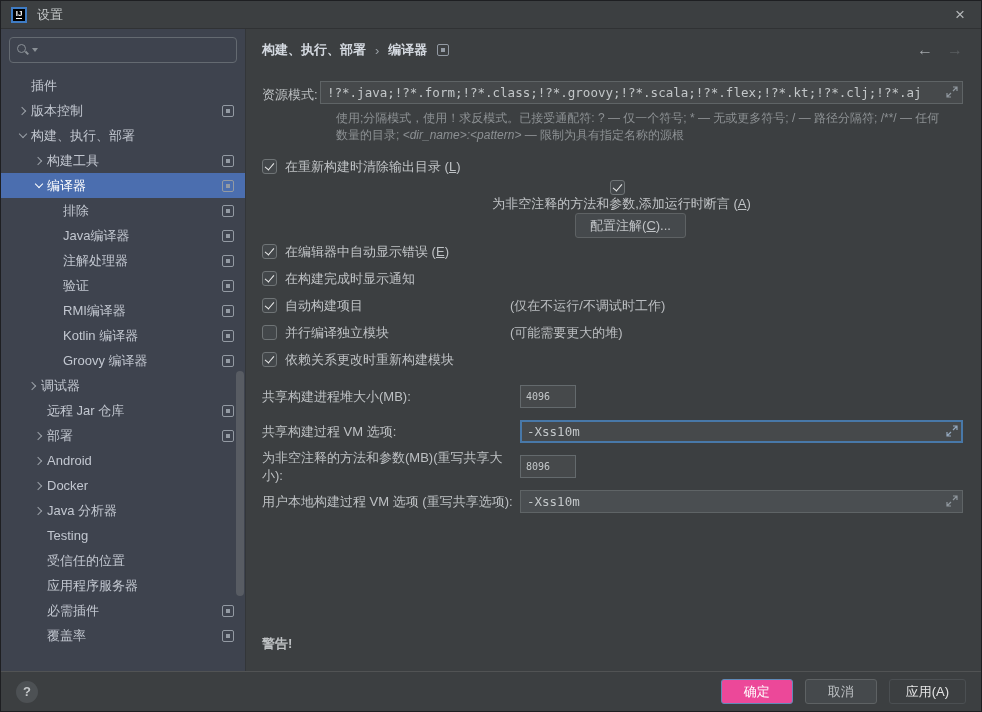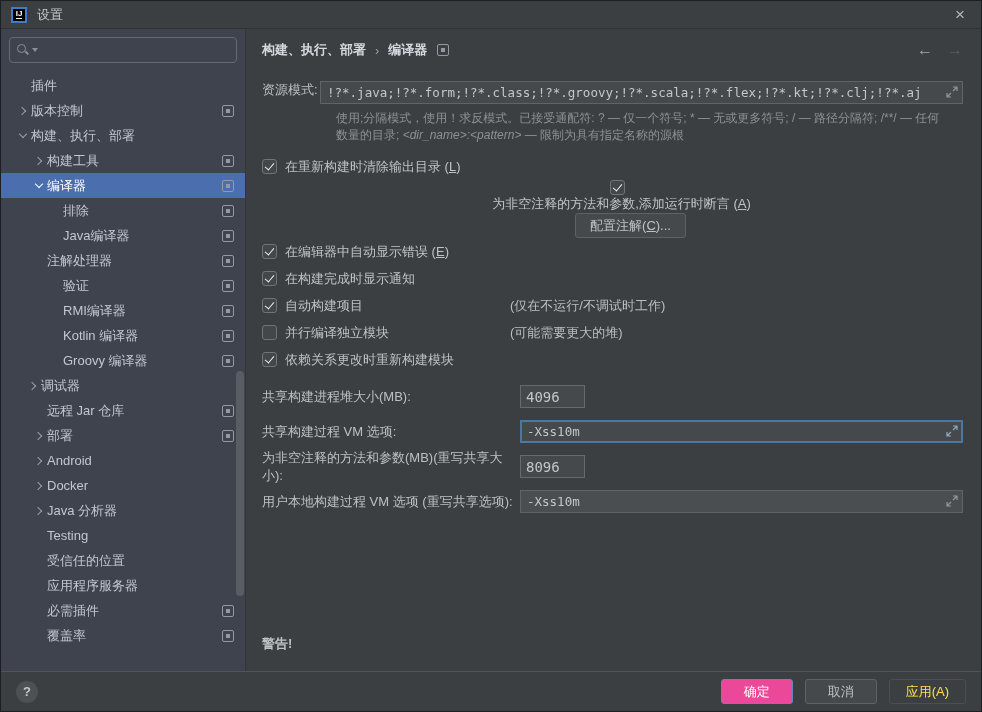--- a/index.html
+++ b/index.html
@@ -41,21 +41,21 @@
 
   
   .content { flex:1 1 auto; position:relative; display:flex; flex-direction:column; background:#3c3f41; min-width:0; }
   .content-header { height:42px; flex:0 0 42px; display:flex; align-items:center; padding:0 18px 0 16px; font-weight:bold; color:#d4d9e0; }
   .crumb-sep { margin:0 9px; color:#9aa0a6; font-weight:normal; }
   .crumb-icon { margin-left:10px; }
   .nav-arrows { margin-left:auto; display:flex; gap:14px; font-size:16px; }
   .nav-back { color:#a3a7ab; }
   .nav-fwd { color:#5a5e61; }
 
-  .res-row { display:flex; align-items:flex-start; margin:10px 18px 0 16px; }
+  .res-row { display:flex; align-items:flex-end; margin:10px 18px 0 16px; }
   .res-label { width:58px; flex:0 0 58px; color:#bdc0c3; }
   .field-wrap { position:relative; flex:1; }
   .field-input { width:100%; height:23px; background:#46494b; border:1px solid #5f6466; color:#c3c7c9; font-family:"DejaVu Sans Mono","Liberation Mono",monospace; font-size:12.5px; padding:2px 22px 2px 6px; outline:none; }
   .expand-ic { position:absolute; right:5px; top:5px; width:12px; height:12px; }
   .field-wrap.focused .field-input { border:2px solid #4878a8; padding:1px 21px 1px 5px; }
   .field-wrap.lighter .field-input { background:#4a4e51; }
 
   .comment { margin:6px 30px 0 90px; color:#8c9093; font-size:12px; line-height:17px; max-width:652px; }
   .comment .code { font-style:italic; }
 
@@ -63,32 +63,32 @@
   .cb-row { display:flex; align-items:center; min-height:27px; margin-left:16px; position:relative; }
   .cb { width:15px; height:15px; border-radius:3px; border:1px solid #6f7476; background:#43474a; position:relative; flex:0 0 15px; margin-right:8px; }
   .cb.checked::after { content:""; position:absolute; left:4px; top:1px; width:4px; height:8px; border-right:1.7px solid #ededed; border-bottom:1.7px solid #ededed; transform:rotate(40deg); }
   .cb-label { color:#c0c3c6;text-align:center; }
   .mn { text-decoration:underline; }
   .cb-hint { position:absolute; left:248px; color:#bbbec1; white-space:nowrap; }
   .row-btn { margin-left:18px; height:25px; padding:0 14px; background:#45494c; border:1px solid #5e6264; border-radius:3px; color:#c0c3c6; font-size:13px; }
 
   .f-row { display:flex; align-items:center; margin:12px 18px 0 16px; height:23px; }
   .f-label { width:258px; flex:0 0 258px; color:#bdc0c3; }
-  .small-input { width:65px; height:23px; background:#46494b; border:1px solid #646a6d; color:#c3c7c9; font-family:"DejaVu Sans Mono","Liberation Mono",monospace; font-size:14px; padding:2px 5px; outline:none; }
+  .small-input { width:56px; height:23px; background:#46494b; border:1px solid #646a6d; color:#c3c7c9; font-family:"DejaVu Sans Mono","Liberation Mono",monospace; font-size:10px; padding:2px 5px; outline:none; }
 
   .warning { position:absolute; left:16px; bottom:18px; font-weight:bold; color:#bfc2c4; line-height:19px; }
 
   
   .bottombar { height:40px; flex:0 0 40px; border-top:1px solid #515354; display:flex; align-items:center; padding:0 15px; background:#3c3f41; }
   .help-circle { width:22px; height:22px; border-radius:50%; background:#4d5154; color:#c5c8ca; display:flex; align-items:center; justify-content:center; font-weight:bold; font-size:13px; }
   .btn-group { margin-left:auto; display:flex; gap:12px; }
   .btn { height:25px; min-width:72px; padding:0 16px; border-radius:3px; font-size:13px; }
   .btn-primary { background:#ec4899; border:1px solid #5f8ab8; color:#ffffff; }
   .btn-normal { background:#45494c; border:1px solid #5e6264; color:#bdc0c3; }
-  .btn-disabled { background:transparent; border:1px solid #4b4f52; color:#fde047; }
+  .btn-disabled { background:transparent; border:1px solid #4b4f52; color:#e5e5e5; }
 </style>
 </head>
 <body>
 
 <div class="window">
 
   <div class="titlebar">
     <span class="app-logo">
         <i>IJ</i>
       </span>
@@ -131,21 +131,21 @@
           <div class="tree-row" style="padding-left: 46px;">
             <span class="tw none"></span>
             <span class="tree-label">排除</span>
             <span class="sq-icon"></span>
           </div>
           <div class="tree-row" style="padding-left: 46px;">
             <span class="tw none"></span>
             <span class="tree-label">Java编译器</span>
             <span class="sq-icon"></span>
           </div>
-          <div class="tree-row" style="padding-left: 30px;">
+          <div class="tree-row" style="padding-left: 46px;">
             <span class="tw none"></span>
             <span class="tree-label">注解处理器</span>
             <span class="sq-icon"></span>
           </div>
           <div class="tree-row" style="padding-left: 46px;">
             <span class="tw none"></span>
             <span class="tree-label">验证</span>
             <span class="sq-icon"></span>
           </div>
           <div class="tree-row" style="padding-left: 46px;">

